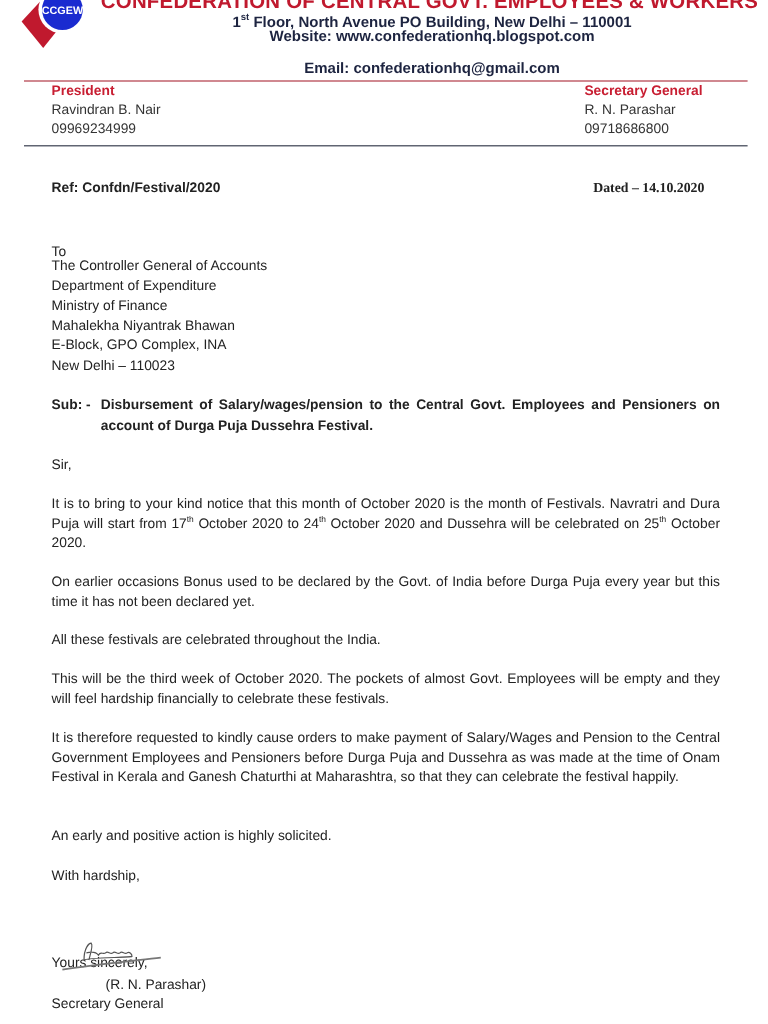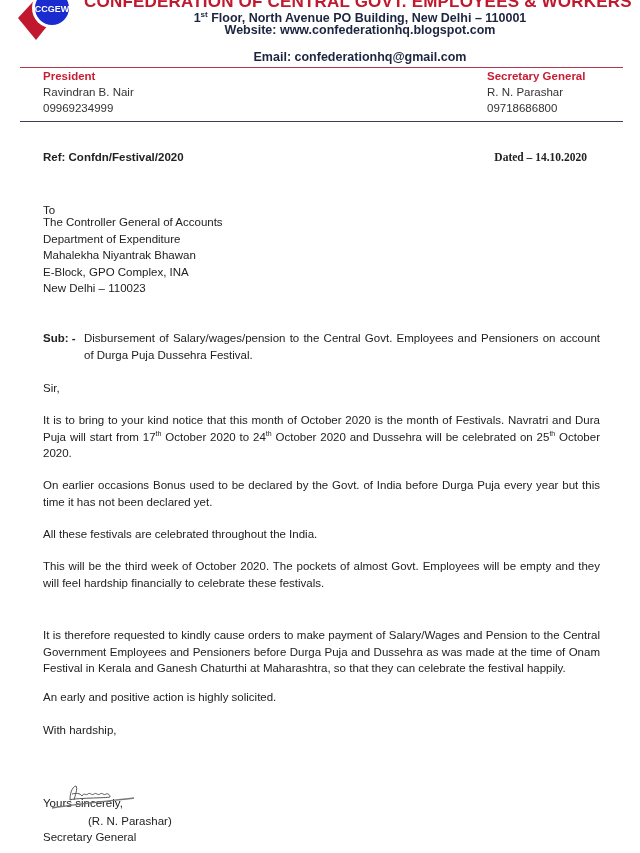--- a/index.html
+++ b/index.html
@@ -22,21 +22,21 @@
   .hdr-line sup { font-size: 8px; }
   .rule-red { left: 20px; top: 67px; width: 603px; height: 0; border-top: 1.5px solid #b23a48; }
   .rule-dark { left: 20px; top: 121px; width: 603px; height: 0; border-top: 1.5px solid #3a4050; }
   .bearer { font-size: 11.5px; line-height: 16px; color: #333; }
   .bearer .role { color: #c81e32; font-weight: bold; }
   .txt { font-size: 11.5px; color: #222; line-height: 16.5px; }
   .b { font-weight: bold; }
   .para { left: 43px; width: 557px; text-align: justify; }
   .para sup { font-size: 7px; line-height: 0; }
   .sub-label { left: 43px; top: 330px; font-weight: bold; }
-  .sub-text { left: 84px; top: 330px; width: 516px; font-weight: normal; text-align: justify; }
+  .sub-text { left: 84px; top: 330px; width: 516px; font-weight: bold; text-align: justify; }
 </style>
 </head>
 <body>
 
 <div class="abs logo">
   <svg width="70" height="60" viewBox="0 0 70 60">
     <polygon points="4,28 28,2 46,20 22,50" fill="#c0192e"></polygon>
     <circle cx="38" cy="18" r="20" fill="#ffffff"></circle>
     <circle cx="38" cy="18" r="17" fill="#1a2bd0"></circle>
     <text x="38" y="22" font-size="9" font-weight="bold" fill="#ffffff" text-anchor="middle" font-family="Liberation Sans, sans-serif">CCGEW</text>
@@ -62,36 +62,37 @@
 
 <div class="abs rule-dark"></div>
 
 <div class="abs txt b" style="left:43px; top:149px;">Ref: Confdn/Festival/2020</div>
 <div class="abs txt b" style="right:53px; top:149px;font-family:Liberation Serif, serif;">Dated – 14.10.2020</div>
 
 <div class="abs txt" style="left:43px; top:182px;margin-top:20px;">To</div>
 <div class="abs txt" style="left:43px; top:214px;">
   <div>The Controller General of Accounts</div>
   <div>Department of Expenditure</div>
+  <div>Ministry of Finance</div>
   <div>Mahalekha Niyantrak Bhawan</div>
   <div>E-Block, GPO Complex, INA</div>
   <div>New Delhi – 110023</div>
 </div>
 
 <div class="abs txt sub-label">Sub: -</div>
 <div class="abs txt sub-text">Disbursement of Salary/wages/pension to the Central Govt. Employees and Pensioners on account of Durga Puja Dussehra Festival.</div>
 
 <div class="abs txt" style="left:43px; top:380px;">Sir,</div>
 
 <div class="abs txt para" style="top:412px;"><span>It is to bring to your kind notice that this month of October 2020 is the month of Festivals. Navratri and Dura Puja will start from 17</span><sup>th</sup><span> October 2020 to 24</span><sup>th</sup><span> October 2020 and Dussehra will be celebrated on 25</span><sup>th</sup><span> October 2020.</span></div>
 
 <div class="abs txt para" style="top:477px;">On earlier occasions Bonus used to be declared by the Govt. of India before Durga Puja every year but this time it has not been declared yet.</div>
 <div class="abs txt para" style="top:526px;">All these festivals are celebrated throughout the India.</div>
 <div class="abs txt para" style="top:558px;">This will be the third week of October 2020. The pockets of almost Govt. Employees will be empty and they will feel hardship financially to celebrate these festivals.</div>
-<div class="abs txt para" style="top:627px;">It is therefore requested to kindly cause orders to make payment of Salary/Wages and Pension to the Central Government Employees and Pensioners before Durga Puja and Dussehra as was made at the time of Onam Festival in Kerala and Ganesh Chaturthi at Maharashtra, so that they can celebrate the festival happily.</div>
+<div class="abs txt para" style="top:607px;">It is therefore requested to kindly cause orders to make payment of Salary/Wages and Pension to the Central Government Employees and Pensioners before Durga Puja and Dussehra as was made at the time of Onam Festival in Kerala and Ganesh Chaturthi at Maharashtra, so that they can celebrate the festival happily.</div>
 <div class="abs txt para" style="top:689px;">An early and positive action is highly solicited.</div>
 
 <div class="abs txt" style="left:43px; top:722px;">With hardship,</div>
 <div class="abs txt" style="left:43px; top:755px;margin-top:40px;">Yours sincerely,</div>
 
 <div class="abs" style="left:48px; top:782px; width:90px; height:28px;">
   <svg width="90" height="28" viewBox="0 0 90 28">
     <path d="M22,18 C22,8 26,4 28,4 C30,6 27,14 26,18 M24,12 C28,11 32,11 34,14 C36,10 38,14 40,12 C42,10 44,14 46,12 C48,10 50,14 52,12 C54,10 56,14 58,12 C60,11 62,13 62,15 C60,16 24,16 22,18" fill="none" stroke="#555" stroke-width="1"></path>
     <path d="M4,26 C30,22 60,19 86,16" fill="none" stroke="#777" stroke-width="1.4"></path>
   </svg>

